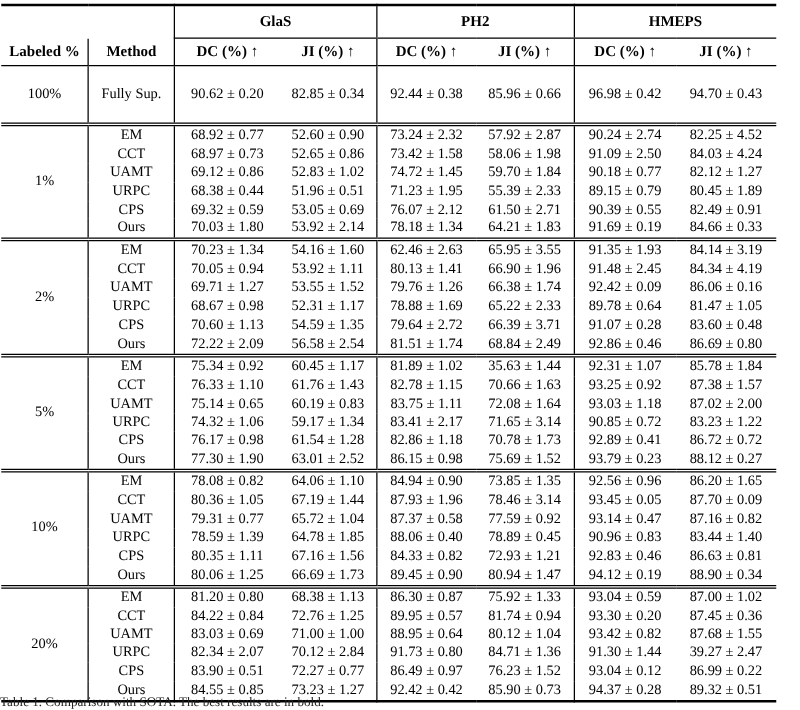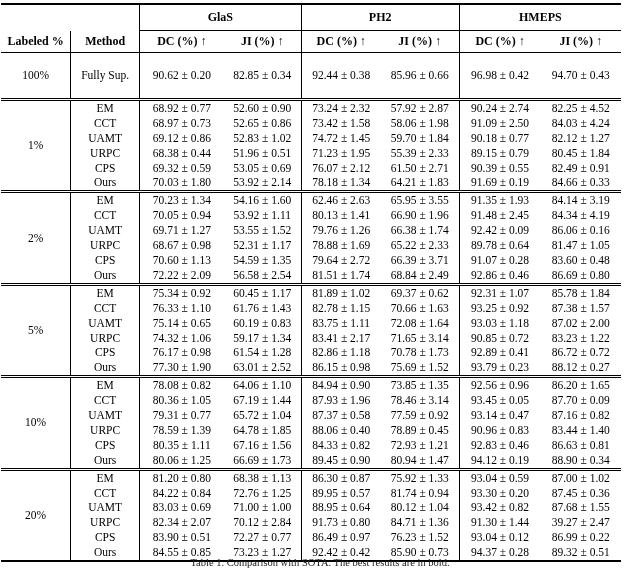--- a/index.html
+++ b/index.html
@@ -31,21 +31,21 @@
   .group-row th { height: 25px; }
   .group-cell { border-bottom: 1px solid #000; }
   .colhead-row th { height: 21px; border-bottom: 1.5px solid #000; }
   .bar { border-left: 1px solid #000; }
   .rule-top td { border-top: 3px double #000; }
   .tall-row td { padding: 15px 0; }
   .b { font-weight: normal; }
   .caption {
     position: absolute;
     top: 557px; left: 0; width: 640px;
-    text-align: center;
+    text-align: left;
     font-size: 10.5px;
     color: #222;
   }
 </style>
 </head>
 <body>
 
 <table class="results">
   <colgroup>
     <col style="width:11.25%">
@@ -114,21 +114,21 @@
         <td class="bar">90.18 ± 0.77</td>
         <td class="">82.12 ± 1.27</td>
       </tr>
       <tr>
         <td class="bar">URPC</td>
         <td class="bar">68.38 ± 0.44</td>
         <td class="">51.96 ± 0.51</td>
         <td class="bar">71.23 ± 1.95</td>
         <td class="">55.39 ± 2.33</td>
         <td class="bar">89.15 ± 0.79</td>
-        <td class="">80.45 ± 1.84</td>
+        <td class="">80.45 ± 1.89</td>
       </tr>
       <tr>
         <td class="bar">CPS</td>
         <td class="bar">69.32 ± 0.59</td>
         <td class="">53.05 ± 0.69</td>
         <td class="bar">76.07 ± 2.12</td>
         <td class="">61.50 ± 2.71</td>
         <td class="bar">90.39 ± 0.55</td>
         <td class="">82.49 ± 0.91</td>
       </tr>
@@ -195,21 +195,21 @@
         <td class=" b">68.84 ± 2.49</td>
         <td class="bar b">92.86 ± 0.46</td>
         <td class=" b">86.69 ± 0.80</td>
       </tr>
       <tr class="rule-top">
         <td rowspan="6">5%</td>
         <td class="bar">EM</td>
         <td class="bar">75.34 ± 0.92</td>
         <td class="">60.45 ± 1.17</td>
         <td class="bar">81.89 ± 1.02</td>
-        <td class="">69.37 ± 0.62</td>
+        <td class="">35.63 ± 1.44</td>
         <td class="bar">92.31 ± 1.07</td>
         <td class="">85.78 ± 1.84</td>
       </tr>
       <tr>
         <td class="bar">CCT</td>
         <td class="bar">76.33 ± 1.10</td>
         <td class="">61.76 ± 1.43</td>
         <td class="bar">82.78 ± 1.15</td>
         <td class="">70.66 ± 1.63</td>
         <td class="bar">93.25 ± 0.92</td>

